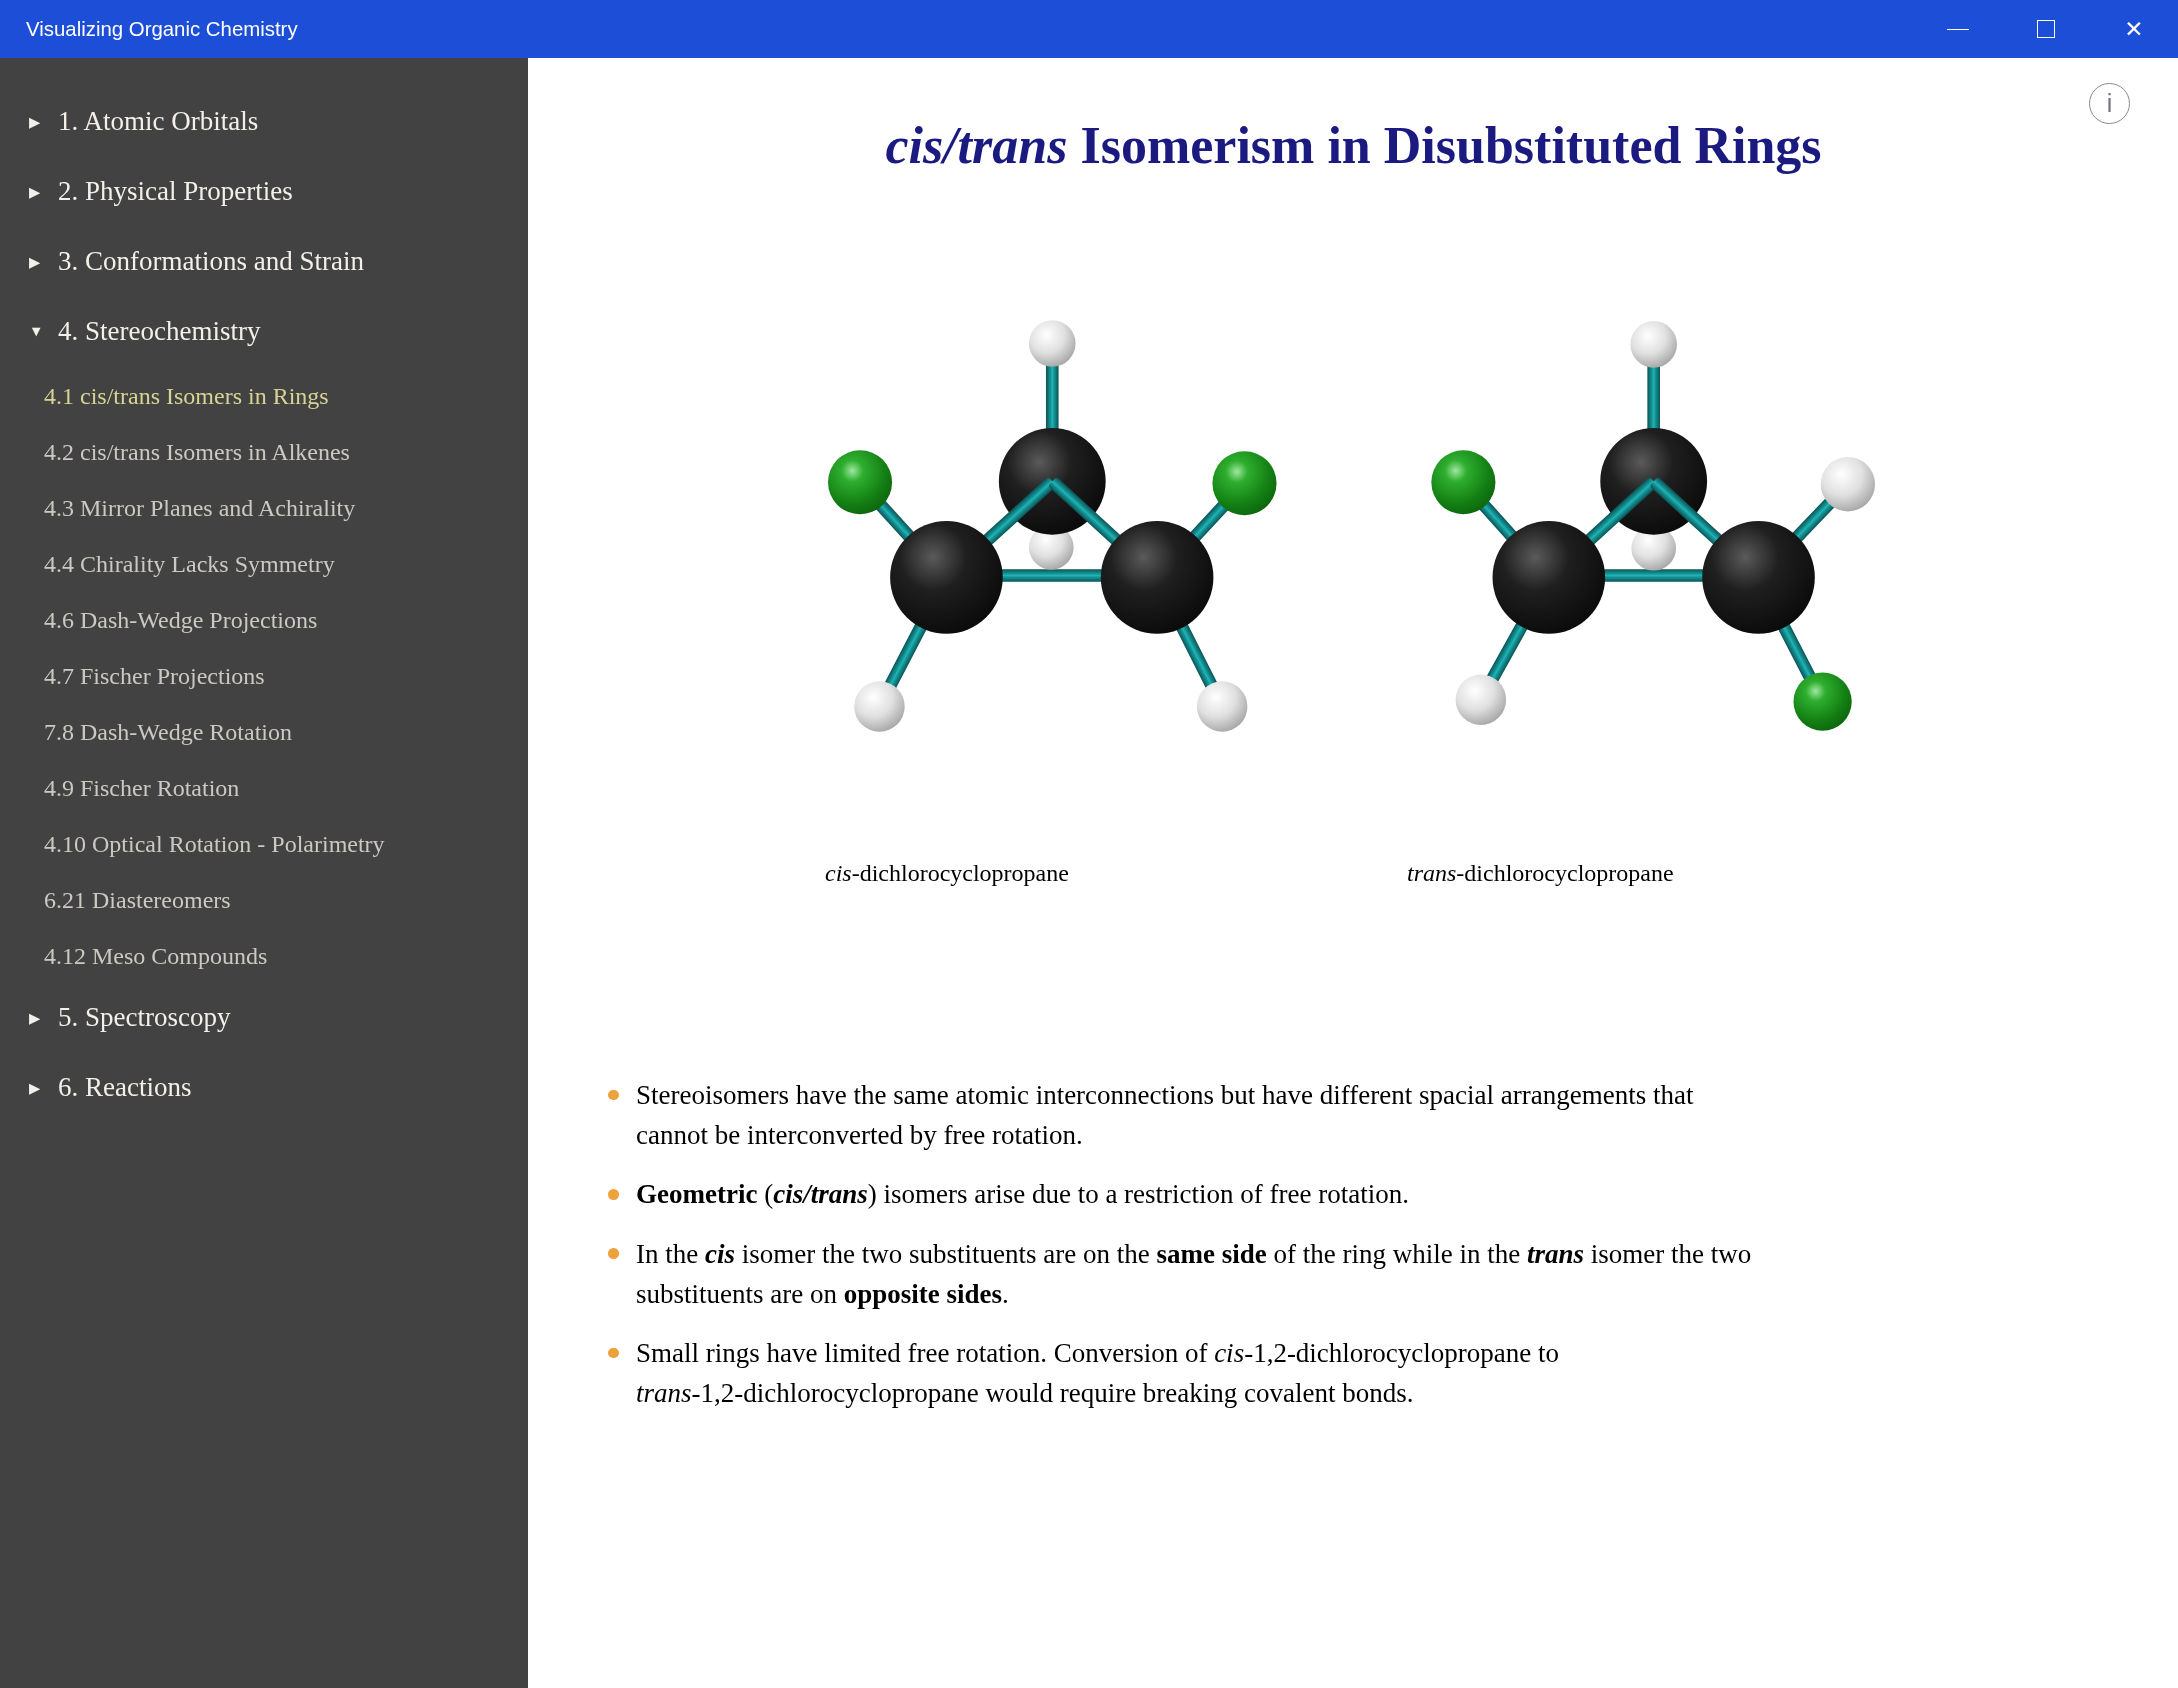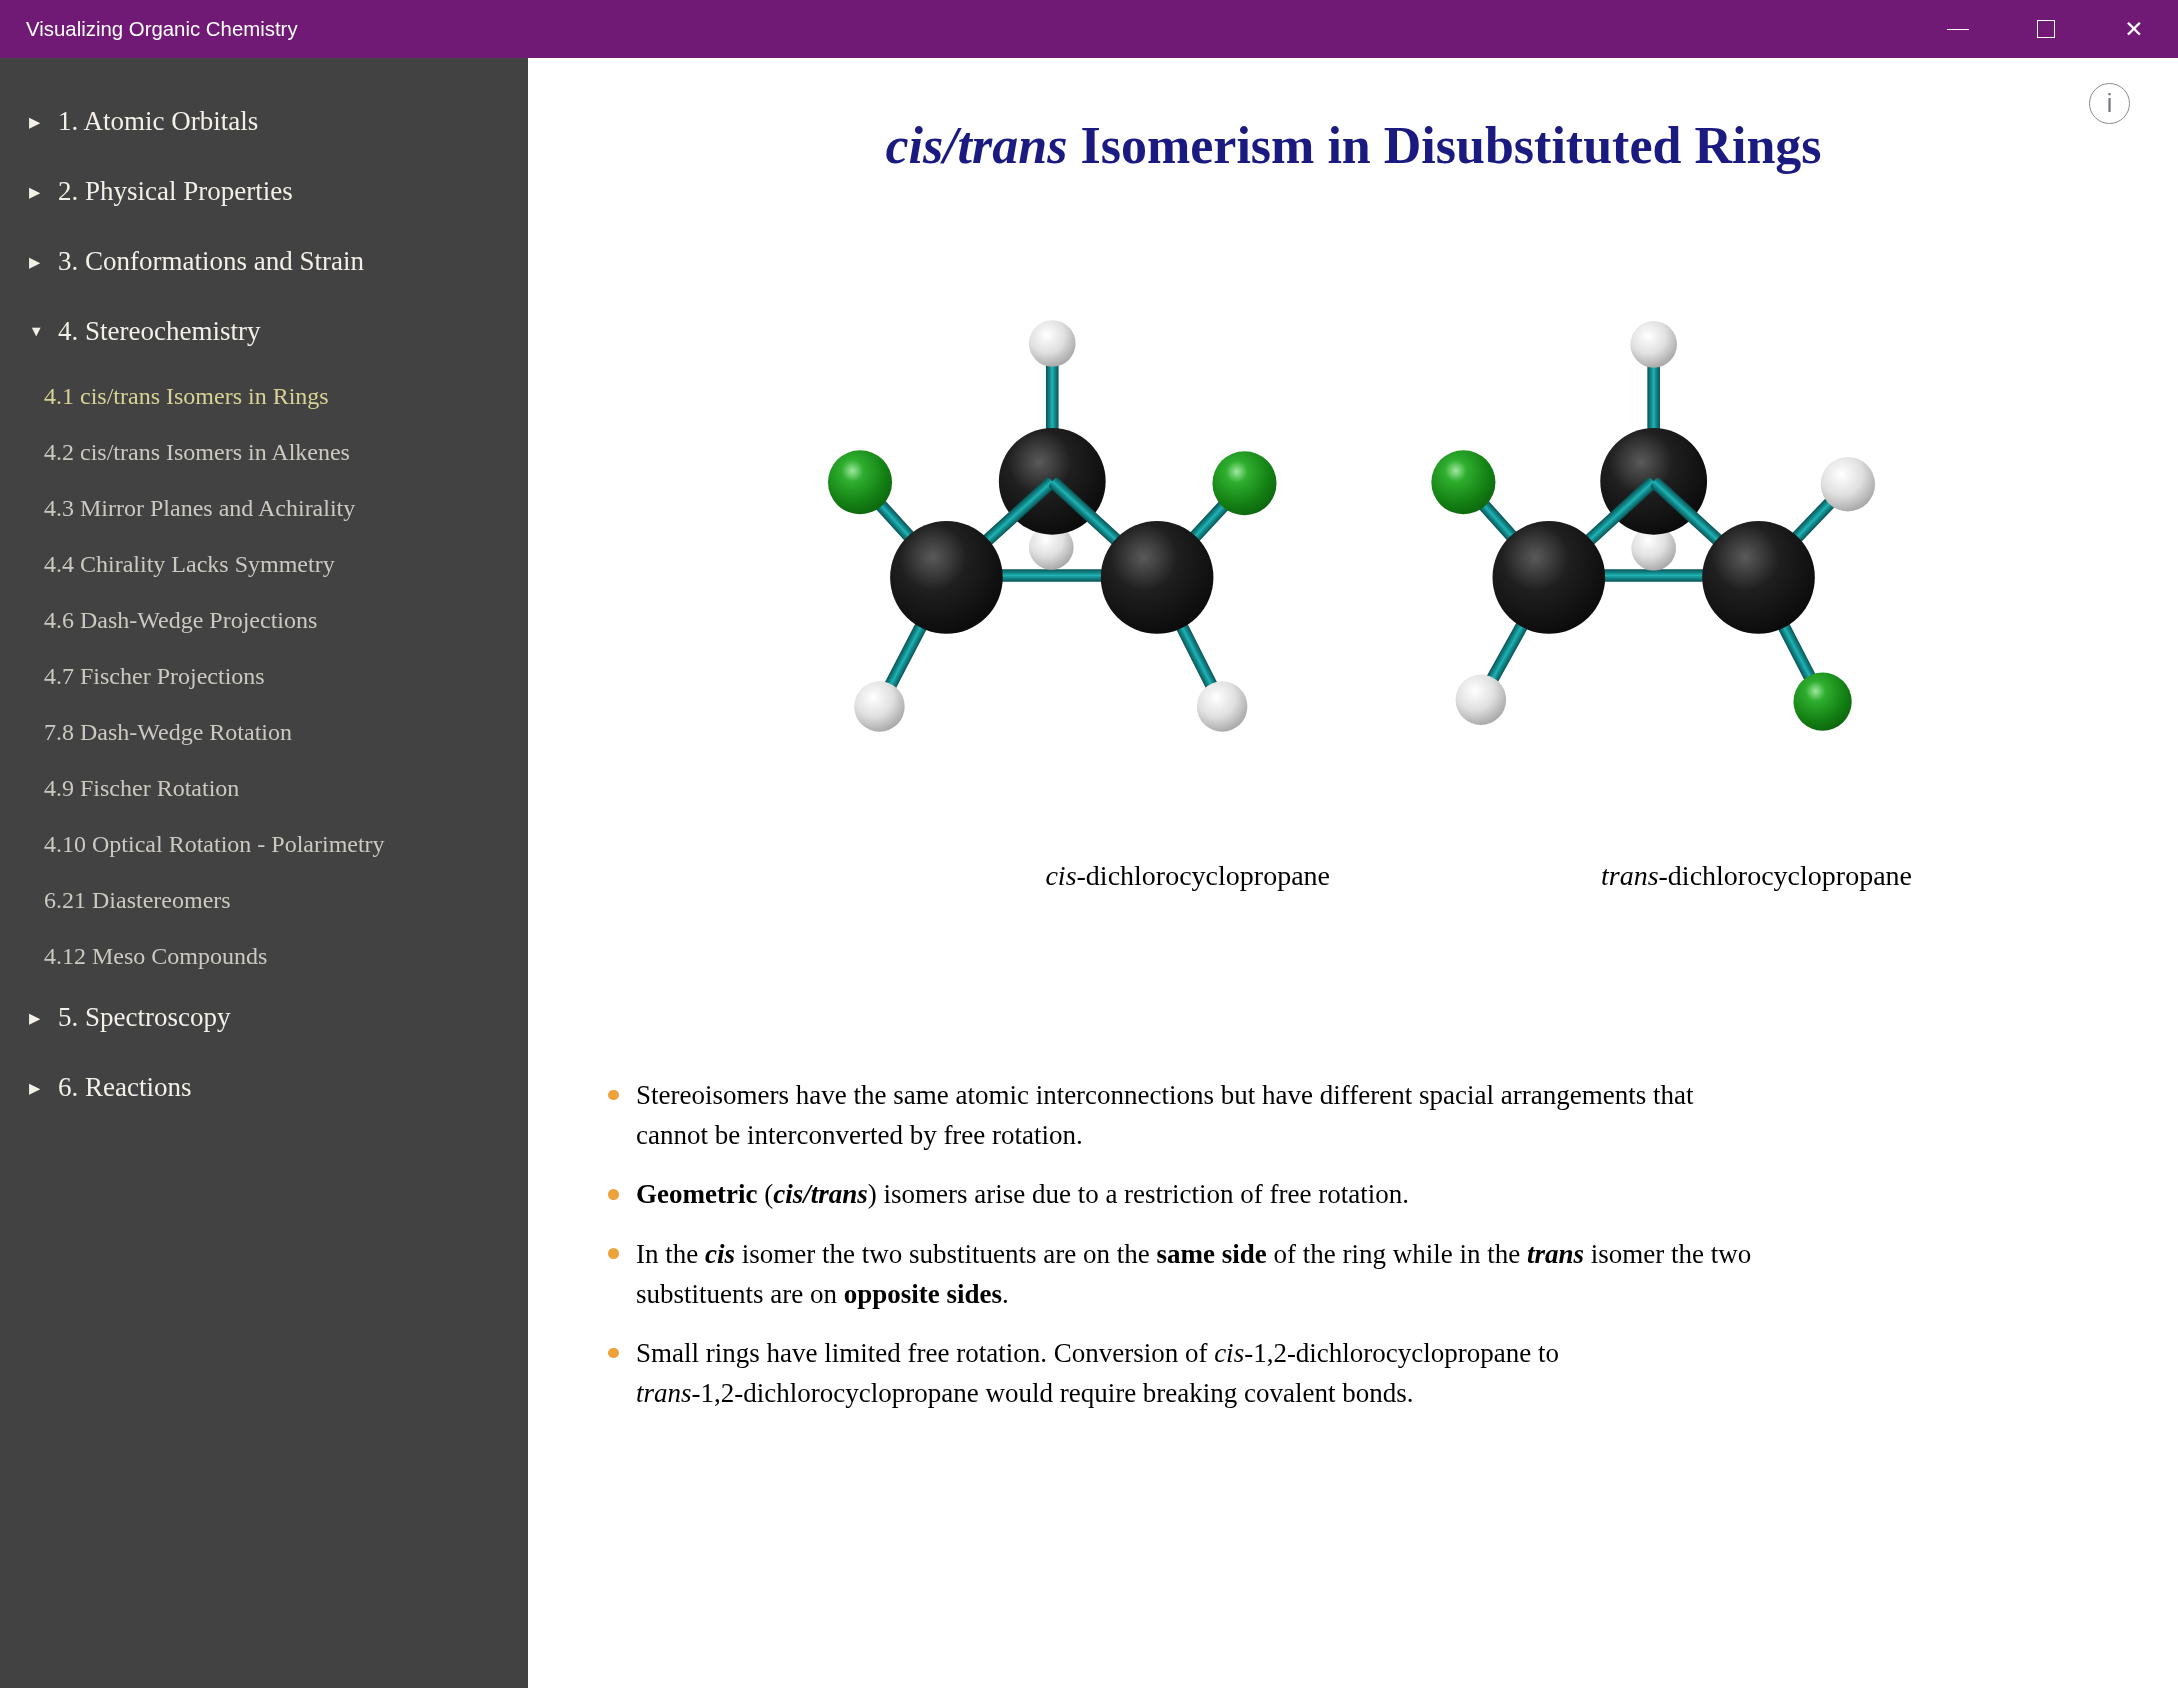--- a/index.html
+++ b/index.html
@@ -1,21 +1,21 @@
 <!DOCTYPE html>
 <html><head>
 <meta charset="utf-8">
 <style>
   * { margin:0; padding:0; box-sizing:border-box; }
   html,body { width:2178px; height:1688px; overflow:hidden; background:#fff;
               font-family:"Liberation Serif", serif; }
   .app { position:relative; width:2178px; height:1688px; }
 
   
-  .titlebar { position:absolute; left:0; top:0; width:2178px; height:58px; background:#701a75; }
+  .titlebar { position:absolute; left:0; top:0; width:2178px; height:58px; background:#1d4ed8; }
   .titlebar .app-title { position:absolute; left:26px; top:0; height:58px; line-height:58px;
     color:#ffffff; font-family:"Liberation Sans", sans-serif; font-size:20.4px; }
   .win-controls { position:absolute; right:0; top:0; height:58px; display:flex; }
   .win-btn { width:88px; height:58px; display:flex; align-items:center; justify-content:center; background:transparent; border:none; cursor:default; }
   .min-glyph { display:block; width:21.3px; height:0; border-top:1.9px solid #fff; }
   .max-glyph { display:block; width:17.5px; height:17.5px; border:1.9px solid #fff; }
   .close-glyph { color:#fff; font-family:"DejaVu Sans", sans-serif; font-size:23px; line-height:1; }
 
   
   .sidebar { position:absolute; left:0; top:58px; width:528px; height:1630px; background:#424242; }
@@ -36,21 +36,21 @@
 
   .info-btn { position:absolute; top:25px; right:49px; width:41px; height:41px;
     border:1.9px solid #8a8a8a; border-radius:50%; background:#fff;
     display:flex; align-items:center; justify-content:center; cursor:default; }
   .info-btn span { color:#757580; font-family:"Liberation Sans", sans-serif; font-size:25px; line-height:1; }
 
   .molecule-view { position:absolute; top:233px; width:505px; height:466px; }
   .molecule-view.cis   { left:297px; }
   .molecule-view.trans { left:879px; }
 
-  .caption { position:absolute; top:802px; width:505px; text-align:right; font-size:28px; color:#000; }
+  .caption { position:absolute; top:802px; width:505px; text-align:left; font-size:24px; color:#000; }
   .caption.cis   { left:297px; }
   .caption.trans { left:879px; }
   .caption .c-ital { font-style:italic; }
 
   .bullets { position:absolute; left:80px; top:1017px; width:1553px; list-style:none; }
   .bullets li { position:relative; padding-left:28px; margin-bottom:19.4px;
     font-size:27px; line-height:40px; color:#000; }
   .bullets .dot { position:absolute; left:0; top:14.6px; width:10.7px; height:10.7px;
     border-radius:50%; background:#eda23c; }
 </style>

